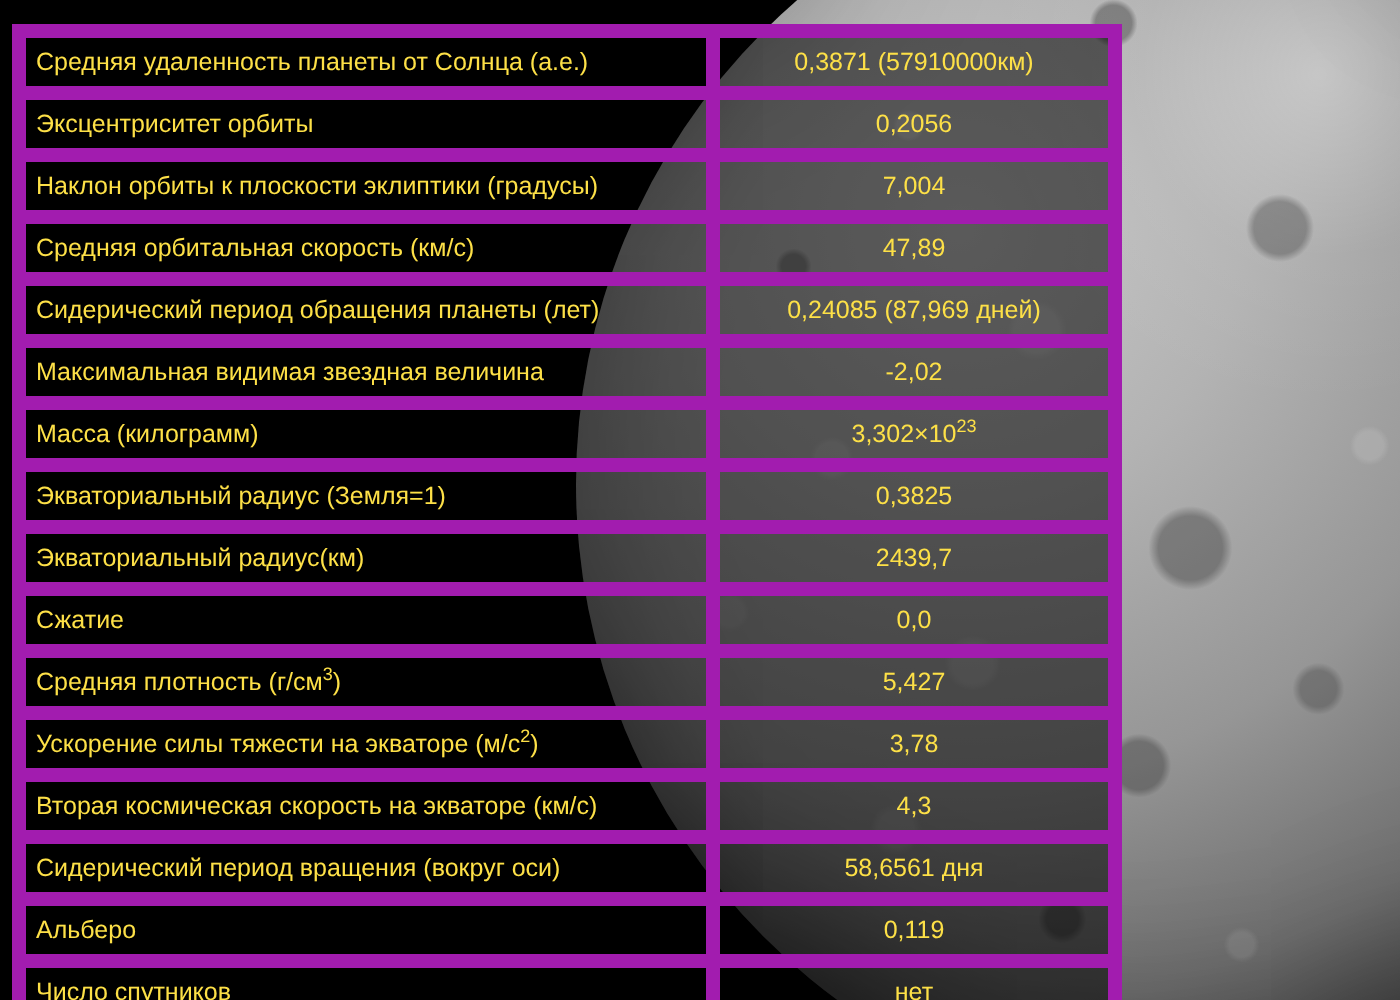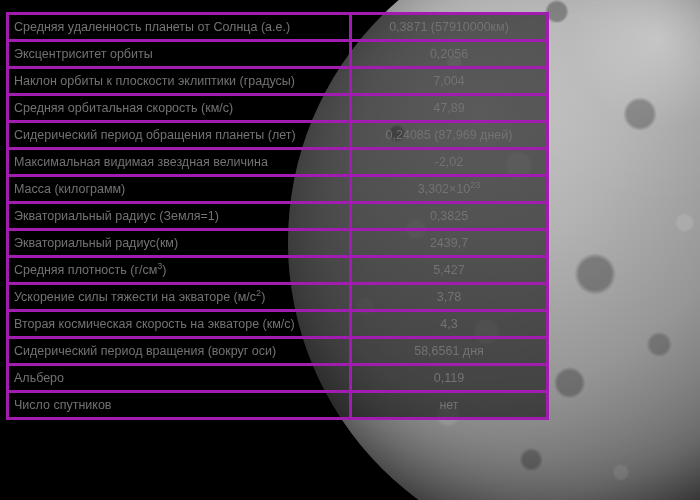--- a/index.html
+++ b/index.html
@@ -70,22 +70,22 @@
   
   .spec-table {
     position: absolute;
     left: 6px;
     top: 12px;
     width: 516px;
     border-collapse: collapse;
     table-layout: fixed;
   }
   .spec-table td {
-    border: 3px solid #a21caf;
-    color: #737373;
+    border: 7px solid #a21caf;
+    color: #fde047;
     background: rgba(0,0,0,0.55);
     font-size: 12.5px;
     line-height: 1.15;
     height: 22px;
     padding: 1px 5px;
     white-space: nowrap;
     overflow: hidden;
   }
   .col-param { width: 330px; text-align: left; }
   .col-value { width: 184px; text-align: center; margin-top: 44px; }
@@ -132,20 +132,24 @@
       </tr>
       <tr>
         <td class="col-param">Экваториальный радиус (Земля=1)</td>
         <td class="col-value">0,3825</td>
       </tr>
       <tr>
         <td class="col-param">Экваториальный радиус(км)</td>
         <td class="col-value">2439,7</td>
       </tr>
       <tr>
+        <td class="col-param">Сжатие</td>
+        <td class="col-value">0,0</td>
+      </tr>
+      <tr>
         <td class="col-param"><span>Средняя плотность (г/см</span><sup>3</sup><span>)</span></td>
         <td class="col-value">5,427</td>
       </tr>
       <tr>
         <td class="col-param"><span>Ускорение силы тяжести на экваторе (м/с</span><sup>2</sup><span>)</span></td>
         <td class="col-value">3,78</td>
       </tr>
       <tr>
         <td class="col-param">Вторая космическая скорость на экваторе (км/с)</td>
         <td class="col-value">4,3</td>

